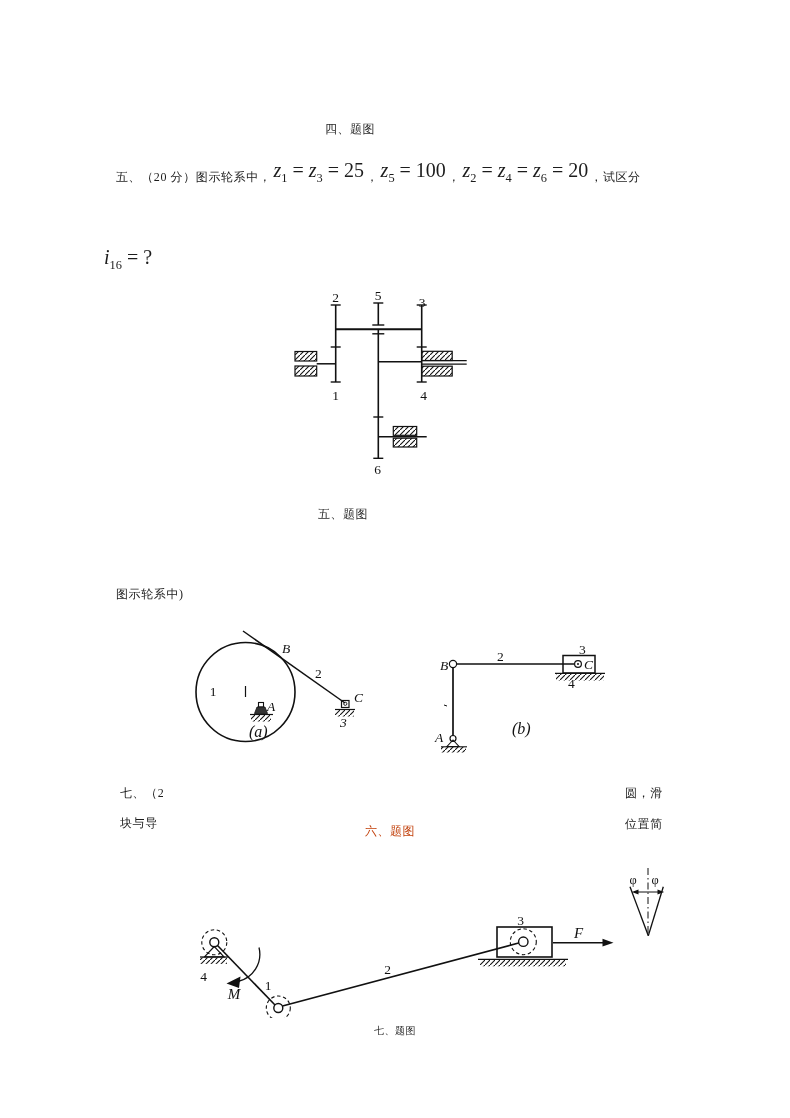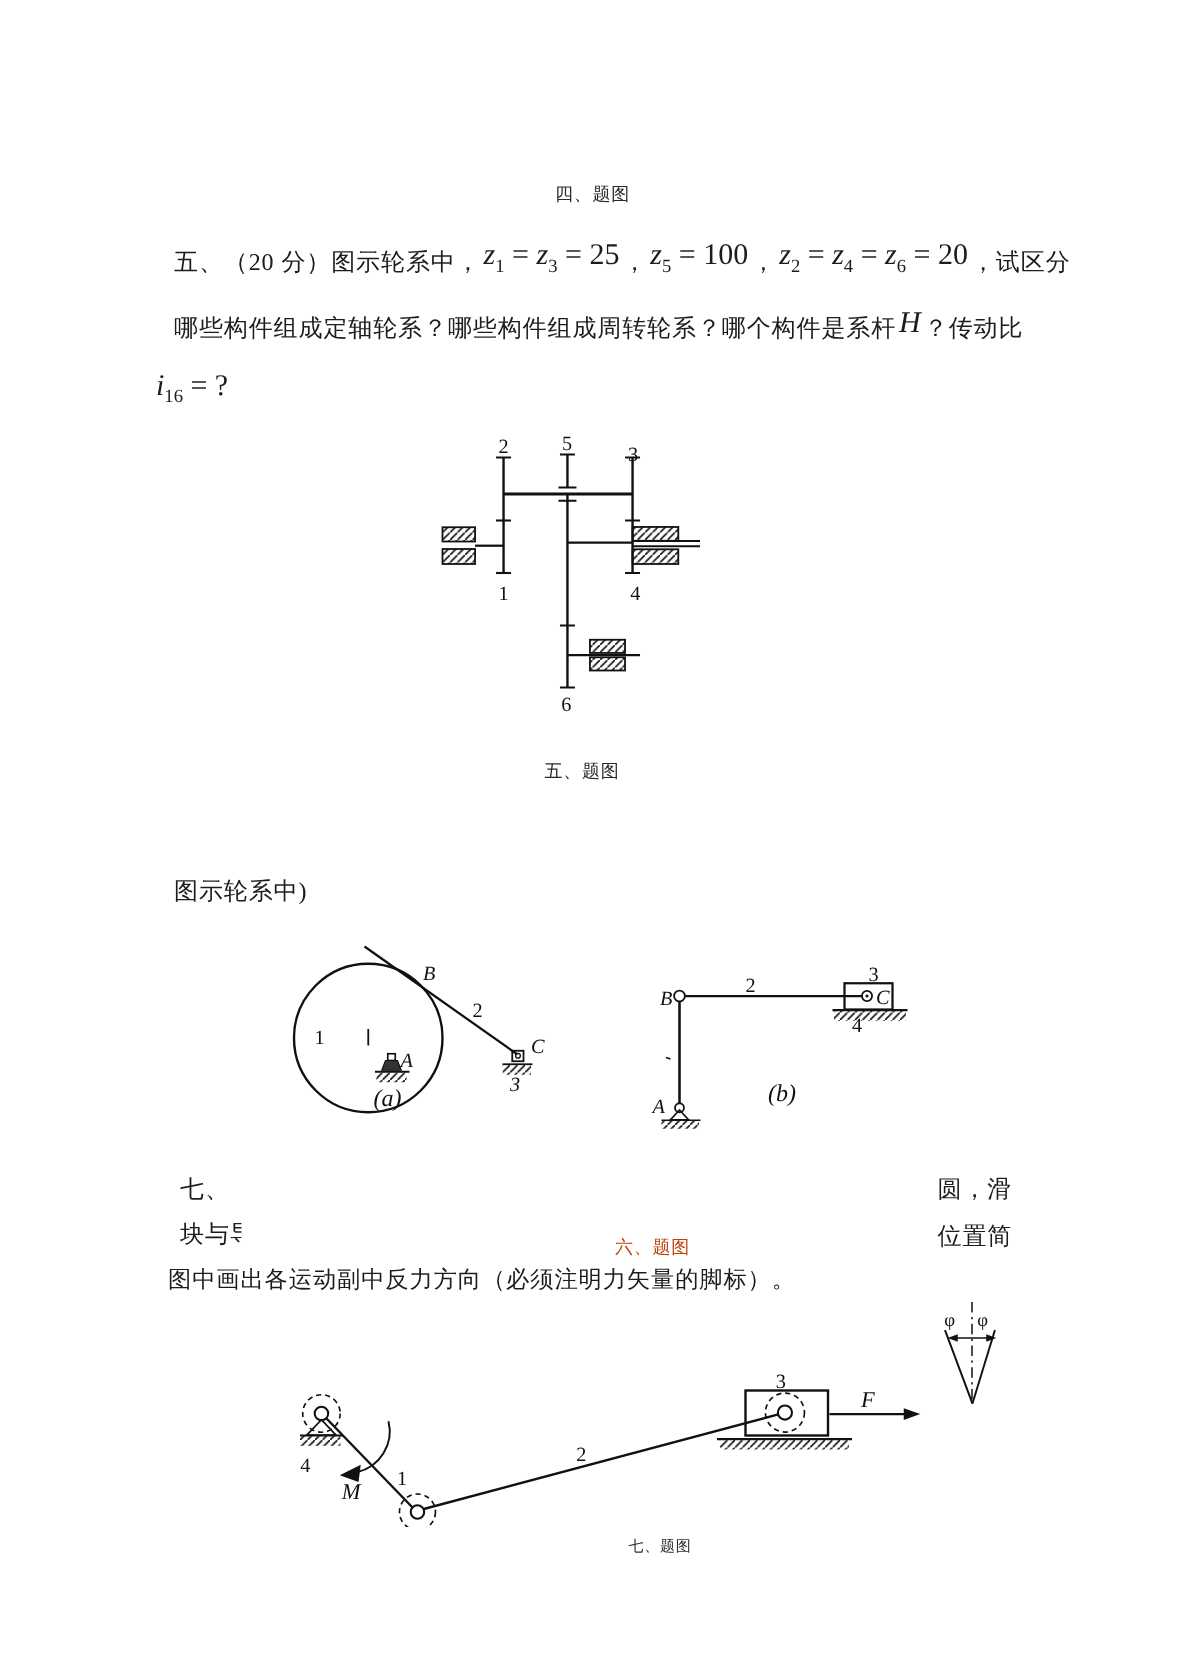--- a/index.html
+++ b/index.html
@@ -1,20 +1,20 @@
 <!DOCTYPE html>
 <html><head>
 <meta charset="utf-8">
 <style>
   html,body{margin:0;padding:0;background:#ffffff;}
   .page{position:relative;width:790px;height:1118px;background:#ffffff;overflow:hidden;
         font-family:"Liberation Serif","DejaVu Serif",serif;color:#1c1c1c;}
   .tl{position:absolute;white-space:nowrap;}
-  .cn{font-size:16px;letter-spacing:0.6px;}
-  .cap{font-size:12px;letter-spacing:0.5px;color:#2a2a2a;margin-left:45px;}
+  .cn{font-size:12px;letter-spacing:0.6px;}
+  .cap{font-size:12px;letter-spacing:0.5px;color:#2a2a2a;}
   .fm{font-family:"Liberation Serif","DejaVu Serif",serif;font-size:20px;position:relative;top:-4px;
       letter-spacing:0;padding:0 2px;}
   .fm i{font-style:italic;}
   .fm sub{font-size:0.62em;}
   .ab{position:absolute;}
   .faint{color:#c2410c;filter:blur(0.4px);}
   svg text{font-family:"Liberation Serif","DejaVu Serif",serif;fill:#111;}
   svg .num{font-size:13.5px;}
   svg .it{font-size:13.5px;font-style:italic;}
   svg .big{font-size:16px;font-style:italic;}
@@ -30,21 +30,20 @@
       <pattern id="hatch" width="5" height="5" patternUnits="userSpaceOnUse">
         <line x1="0" y1="5" x2="5" y2="0" stroke="#111" stroke-width="1.1"></line>
       </pattern>
     </defs>
   </svg>
 
   <div class="tl cap" style="left:325px;top:121px">四、题图</div>
 
   <div class="tl" style="left:116px;top:163px"><span class="cn">五、（20 分）图示轮系中，</span><span class="fm"><i>z</i><sub>1</sub> = <i>z</i><sub>3</sub> = 25</span><span class="cn">，</span><span class="fm"><i>z</i><sub>5</sub> = 100</span><span class="cn">，</span><span class="fm"><i>z</i><sub>2</sub> = <i>z</i><sub>4</sub> = <i>z</i><sub>6</sub> = 20</span><span class="cn">，试区分</span></div>
 
-  <div class="tl" style="left:116px;top:207px"><span class="cn">哪些构件组成定轴轮系？哪些构件组成周转轮系？哪个构件是系杆</span><span class="fm" style="top:-3px"><i>H</i></span><span class="cn">？传动比</span></div>
 
   <div class="tl" style="left:102px;top:246px"><span class="fm" style="top:0"><i>i</i><sub>16</sub> = ?</span></div>
 
   <svg class="ab" style="left:288px;top:284px" width="185" height="200" viewBox="288 284 185 200">
 
     <line x1="335.7" y1="305" x2="335.7" y2="382" stroke="#111" stroke-width="1.6"></line>
     <line x1="330.7" y1="305" x2="340.7" y2="305" stroke="#111" stroke-width="1.4"></line>
     <line x1="330.7" y1="347" x2="340.7" y2="347" stroke="#111" stroke-width="1.4"></line>
     <line x1="330.7" y1="382" x2="340.7" y2="382" stroke="#111" stroke-width="1.4"></line>
 
@@ -139,21 +138,20 @@
     <text x="568" y="688" class="num">4</text>
     <text x="435" y="742" class="it">A</text>
     <text x="512" y="734" class="big">(b)</text>
   </svg>
 
   <div class="tl" style="left:120px;top:783px;width:43px;overflow:hidden"><span class="cn">七、（2</span></div>
   <div class="tl" style="left:625px;top:783px"><span class="cn">圆，滑</span></div>
   <div class="tl" style="left:120px;top:813px;width:41px;overflow:hidden"><span class="cn">块与导</span></div>
   <div class="tl" style="left:625px;top:814px"><span class="cn">位置简</span></div>
   <div class="tl cap faint" style="left:365px;top:823px">六、题图</div>
-  <div class="tl" style="left:112px;top:843px"><span class="cn" style="font-size:15.5px">图中画出各运动副中反力方向（必须注明力矢量的脚标）。</span></div>
 
   <svg class="ab" style="left:195px;top:863px" width="480" height="155" viewBox="195 863 480 155">
 
     <circle cx="214.3" cy="942.3" r="12.5" fill="none" stroke="#111" stroke-width="1.1" stroke-dasharray="3.5,2.6"></circle>
     <circle cx="214.3" cy="942.3" r="4.5" fill="#fff" stroke="#111" stroke-width="1.4"></circle>
     <path d="M214.3,946.5 L204.5,956.8 L224,956.8 Z" fill="none" stroke="#111" stroke-width="1.2"></path>
     <line x1="200" y1="957" x2="228.5" y2="957" stroke="#111" stroke-width="1.3"></line>
     <rect x="200" y="957.4" width="27" height="6.5" fill="url(#hatch)" stroke="none"></rect>
 
     <line x1="217.5" y1="945.5" x2="275.5" y2="1005.5" stroke="#111" stroke-width="1.6"></line>

